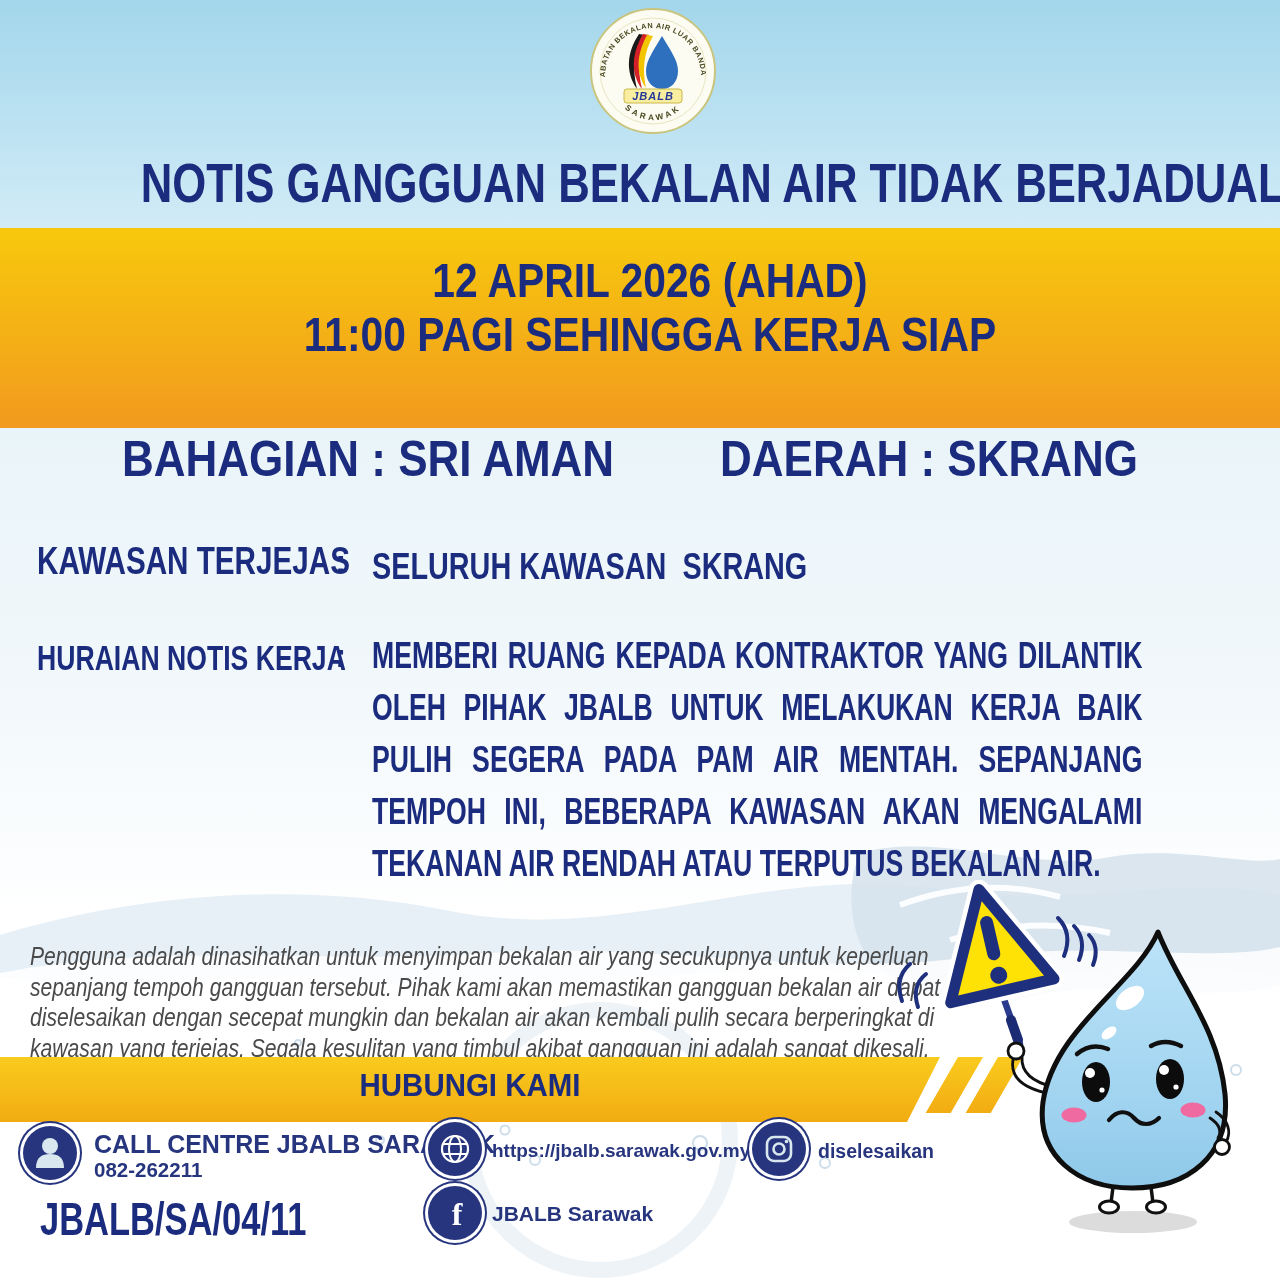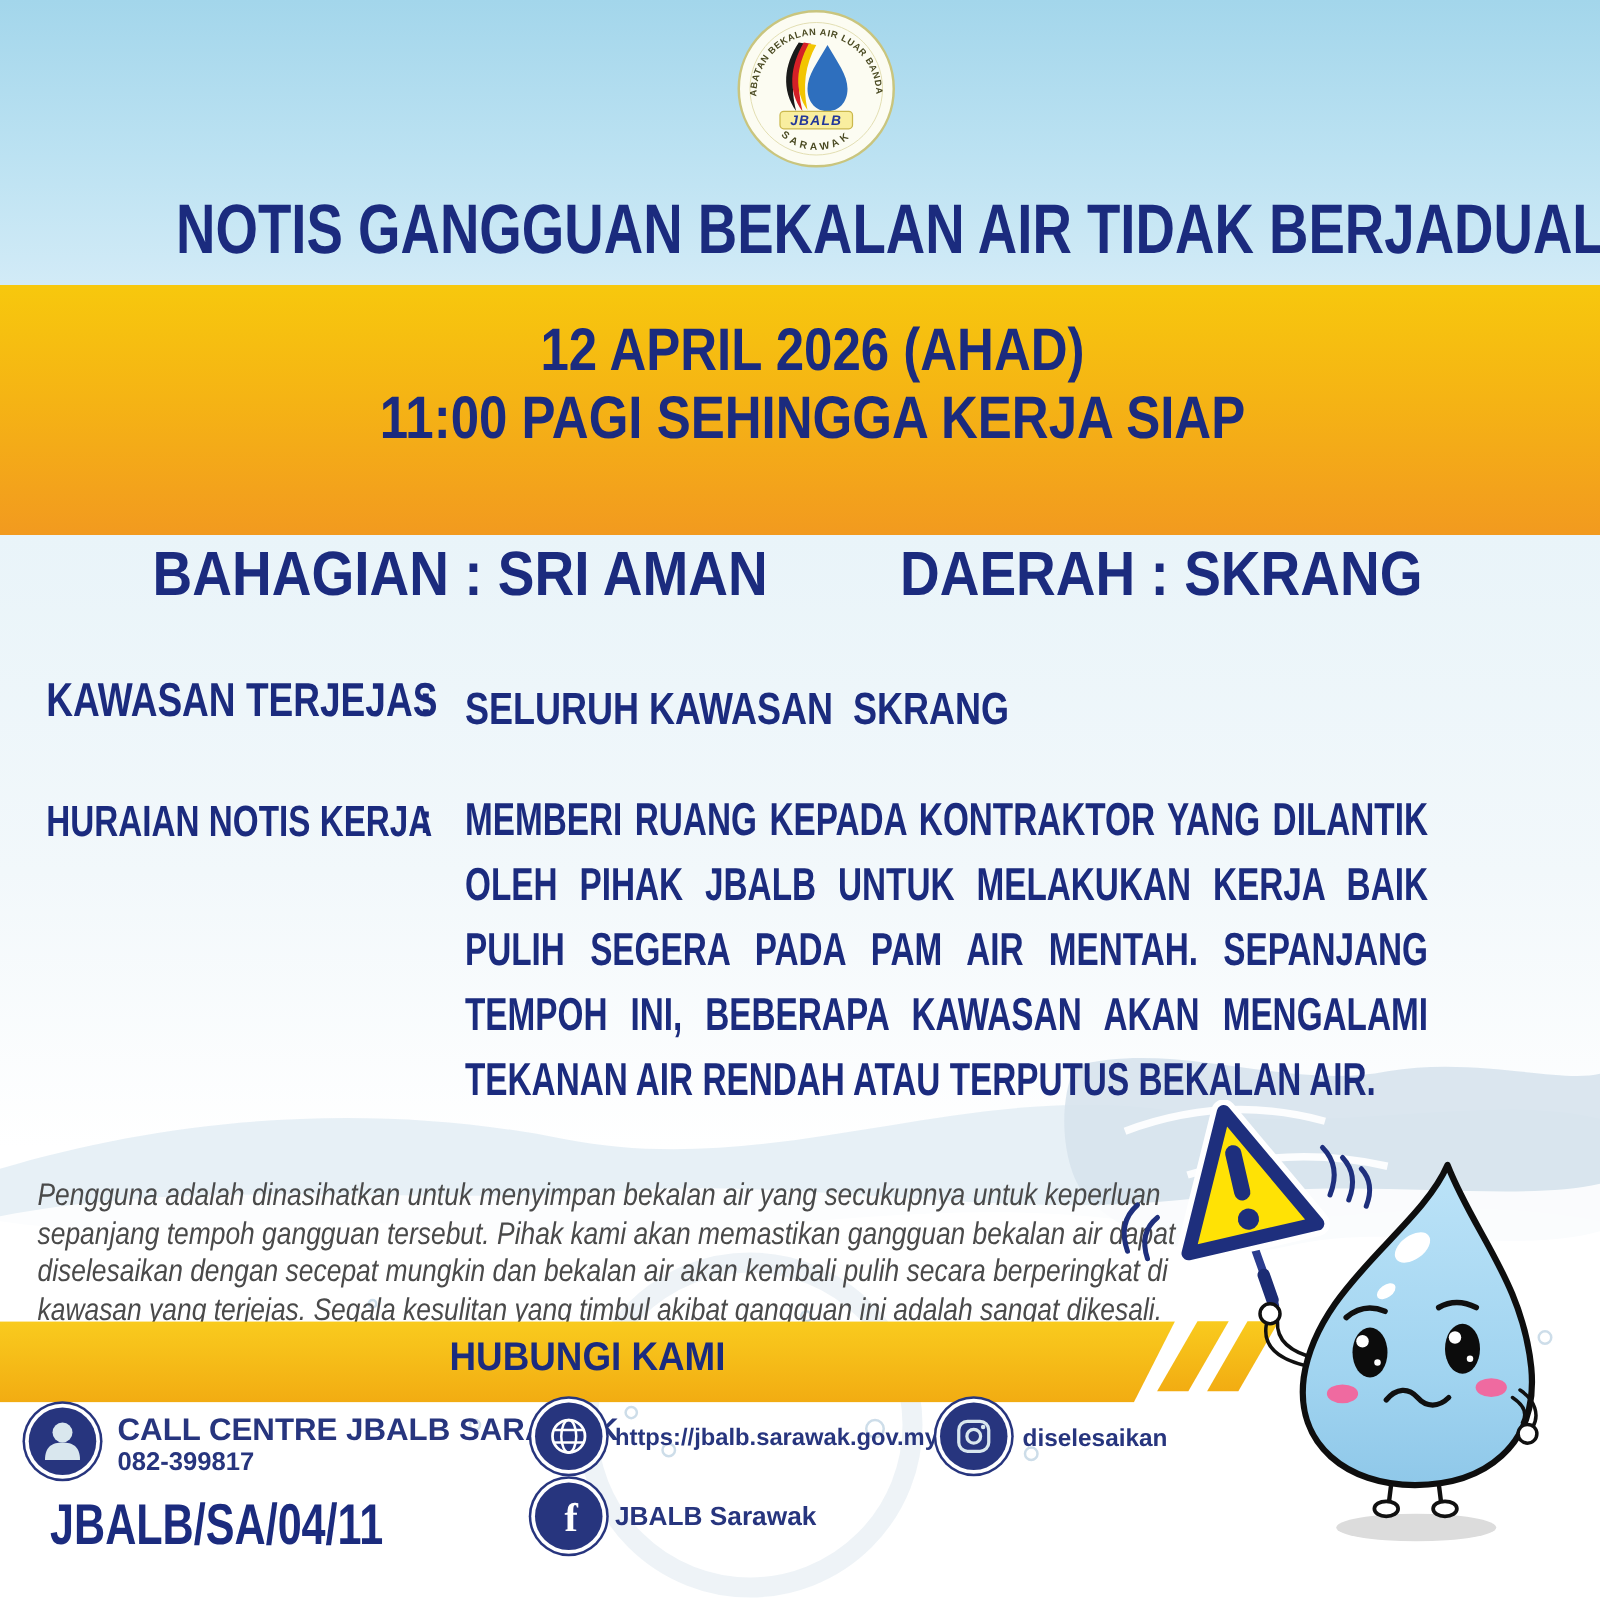--- a/index.html
+++ b/index.html
@@ -148,21 +148,21 @@
   <div class="stripe s1"></div>
   <div class="stripe s2"></div>
 
   <div class="cicon" style="left:23px;top:1126px;">
     <svg width="54" height="54" viewBox="0 0 54 54">
       <circle cx="27" cy="20" r="8" fill="#D9E7EE"></circle>
       <path d="M13,42 C13,31 19,28 27,28 C35,28 41,31 41,42 Z" fill="#D9E7EE"></path>
     </svg>
   </div>
   <div class="ctext cc-lbl">CALL CENTRE JBALB SARAWAK</div>
-  <div class="ctext cc-num">082-399817</div>
+  <div class="ctext cc-num">082-262211</div>
 
   <div class="cicon" style="left:428px;top:1122px;">
     <svg width="54" height="54" viewBox="0 0 54 54">
       <circle cx="27" cy="27" r="13" stroke="#FFFFFF" stroke-width="2.2" fill="none"></circle>
       <ellipse cx="27" cy="27" rx="6" ry="13" stroke="#FFFFFF" stroke-width="2" fill="none"></ellipse>
       <line x1="15" y1="22" x2="39" y2="22" stroke="#FFFFFF" stroke-width="2"></line>
       <line x1="15" y1="32" x2="39" y2="32" stroke="#FFFFFF" stroke-width="2"></line>
     </svg>
   </div>
   <div class="ctext url">https://jbalb.sarawak.gov.my/</div>

